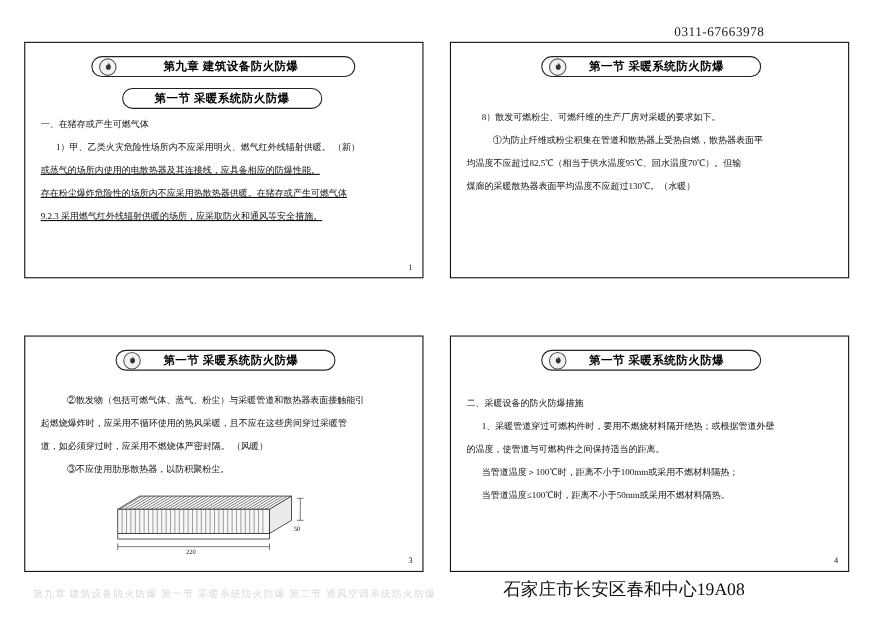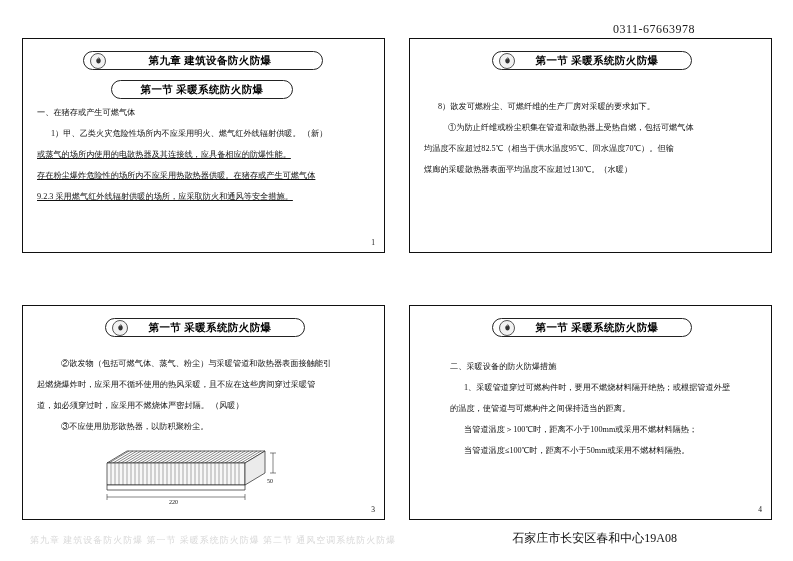--- a/index.html
+++ b/index.html
@@ -150,21 +150,21 @@
     font-size: 9px;
     color: #d9d9d9;
     font-family: "Liberation Serif", serif;
     letter-spacing: 1px;
     white-space: nowrap;
   }
   .footer-right {
     position: absolute;
     right: 40px;
     bottom: 6px;
-    font-size: 12px;
+    font-size: 16px;
     color: #111;
     font-family: "Liberation Serif", serif;
     white-space: nowrap;
   }
 </style>
 </head>
 <body>
 
 <div class="page">
 
@@ -198,21 +198,21 @@
       <div class="title-box section-title-only">
         <span class="badge">
           <svg width="9" height="9" viewBox="0 0 12 12">
               <path d="M6 1 C7.2 3.2 9 3.8 9 6.4 C9 8.6 7.6 10 6 10 C4.4 10 3 8.6 3 6.4 C3 4.6 4.2 4.2 4.6 2.8 C5.2 3.6 5.4 4.2 5.2 5 C5.8 4 6.2 2.8 6 1 Z" fill="#333"></path>
             </svg>
         </span>
         <span class="t-text">第一节   采暖系统防火防爆</span>
       </div>
       <div class="body-text" style="top:62px;">
         <p class="indent1">8）散发可燃粉尘、可燃纤维的生产厂房对采暖的要求如下。</p>
-        <p class="indent2">①为防止纤维或粉尘积集在管道和散热器上受热自燃，包括可燃气体</p>
+        <p class="indent2">①为防止纤维或粉尘积集在管道和散热器上受热自燃，散热器表面平</p>
         <p>均温度不应超过82.5℃（相当于供水温度95℃、回水温度70℃）。但输</p>
         <p>煤廊的采暖散热器表面平均温度不应超过130℃。（水暖）</p>
       </div>
       <div class="slide-num"></div>
     </div>
 
     <div class="slide s3">
       <div class="title-box section-title-only">
         <span class="badge">
           <svg width="9" height="9" viewBox="0 0 12 12">
@@ -329,21 +329,21 @@
 
     <div class="slide s4">
       <div class="title-box section-title-only">
         <span class="badge">
           <svg width="9" height="9" viewBox="0 0 12 12">
               <path d="M6 1 C7.2 3.2 9 3.8 9 6.4 C9 8.6 7.6 10 6 10 C4.4 10 3 8.6 3 6.4 C3 4.6 4.2 4.2 4.6 2.8 C5.2 3.6 5.4 4.2 5.2 5 C5.8 4 6.2 2.8 6 1 Z" fill="#333"></path>
             </svg>
         </span>
         <span class="t-text">第一节   采暖系统防火防爆</span>
       </div>
-      <div class="body-text" style="top:55px;margin-left:26px;">
+      <div class="body-text" style="top:55px;">
         <p>二、采暖设备的防火防爆措施</p>
         <p class="indent1">1、采暖管道穿过可燃构件时，要用不燃烧材料隔开绝热；或根据管道外壁</p>
         <p>的温度，使管道与可燃构件之间保持适当的距离。</p>
         <p class="indent1">当管道温度＞100℃时，距离不小于100mm或采用不燃材料隔热；</p>
         <p class="indent1">当管道温度≤100℃时，距离不小于50mm或采用不燃材料隔热。</p>
       </div>
       <div class="slide-num">4</div>
     </div>
 
   </div>

